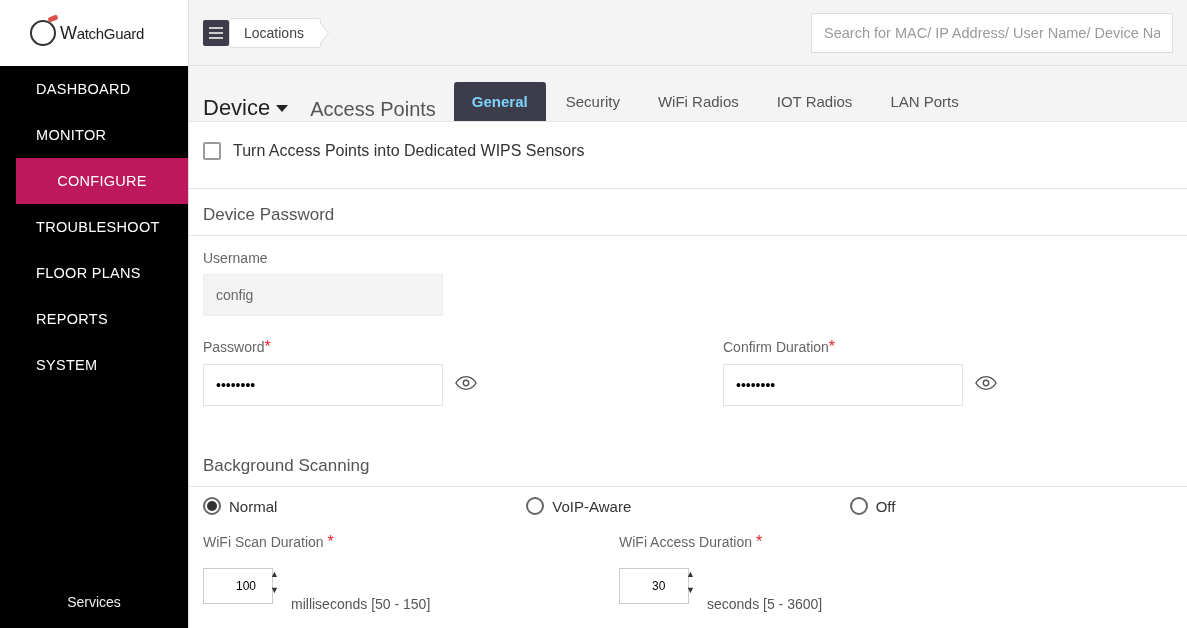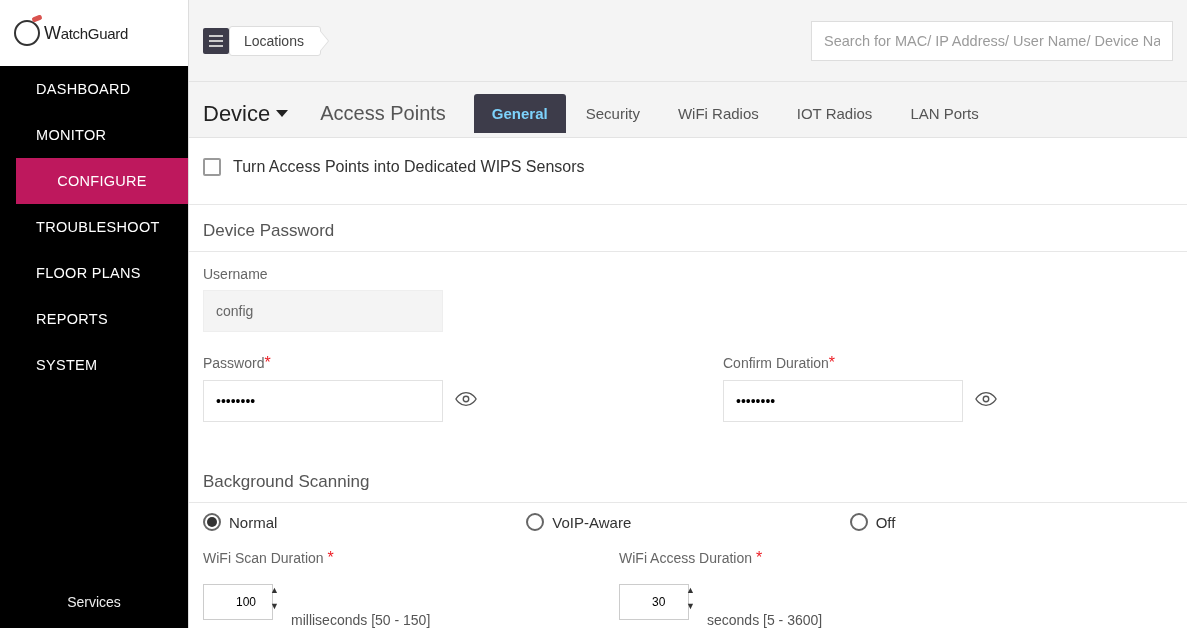--- a/index.html
+++ b/index.html
@@ -17,21 +17,21 @@
     background: #000;
     color: #fff;
     display: flex;
     flex-direction: column;
   }
   .logo-area {
     background: #fff;
     height: 66px;
     display: flex;
     align-items: center;
-    padding-left: 14px;
+    padding-left: 30px;
   }
   .logo-mark {
     width: 26px; height: 26px;
     border: 2.5px solid #333;
     border-radius: 50%;
     position: relative;
     margin-right: 4px;
   }
   .logo-mark::before {
     content: "";
@@ -65,21 +65,21 @@
     padding-bottom: 18px;
     color: #eee;
   }
   .main {
     flex: 1;
     background: #f4f4f4;
     border-left: 1px solid #ddd;
     overflow: hidden;
   }
   .topbar {
-    height: 82px;
+    height: 66px;
     background: #f4f4f4;
     border-bottom: 1px solid #e3e3e3;
     display: flex;
     align-items: center;
     padding: 0 14px;
   }
   .hamburger {
     width: 26px; height: 26px;
     background: #3d3c4a;
     display: flex;
@@ -122,23 +122,23 @@
     height: 40px;
     border: 1px solid #ddd;
     background: #fff;
     font-size: 14.5px;
     padding: 0 12px;
     color: #333;
   }
   .search::placeholder { color: #9b9b9b; }
   .tabbar {
     display: flex;
-    align-items: center;
+    align-items: flex-end;
     padding: 8px 30px 0 14px;
-    gap: 22px;
+    gap: 12px;
     border-bottom: 1px solid #e3e3e3;
     background: #f4f4f4;
     height: 56px;
   }
   .device-dd {
     font-size: 22px;
     color: #222;
     display: flex;
     align-items: center;
     gap: 6px;

